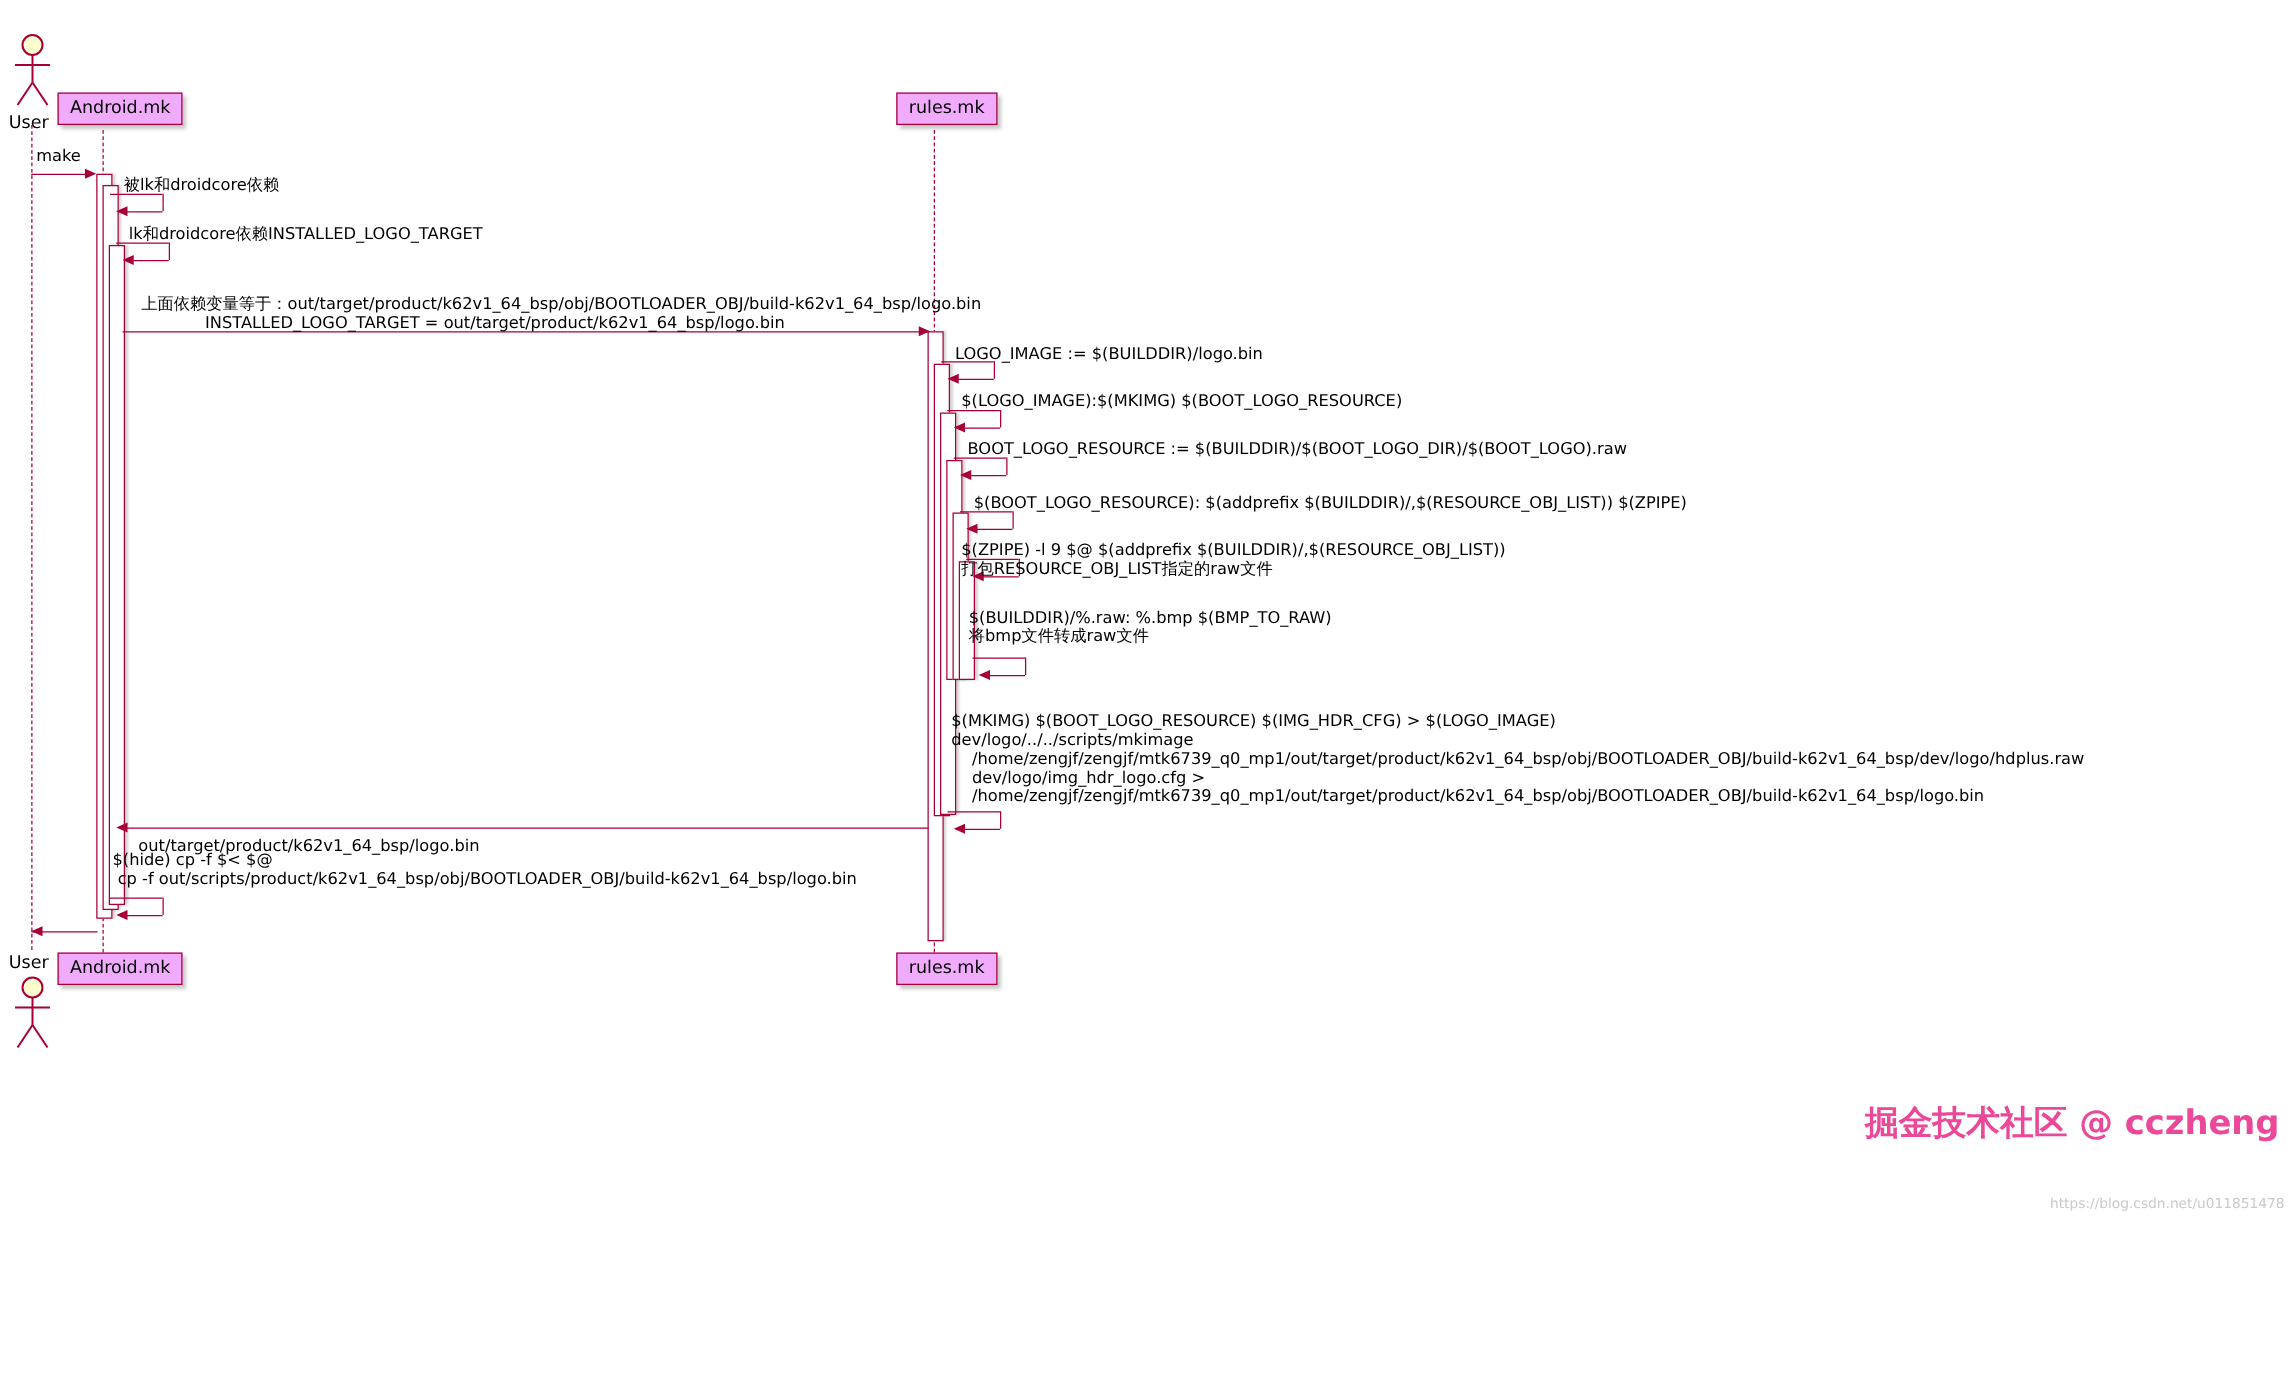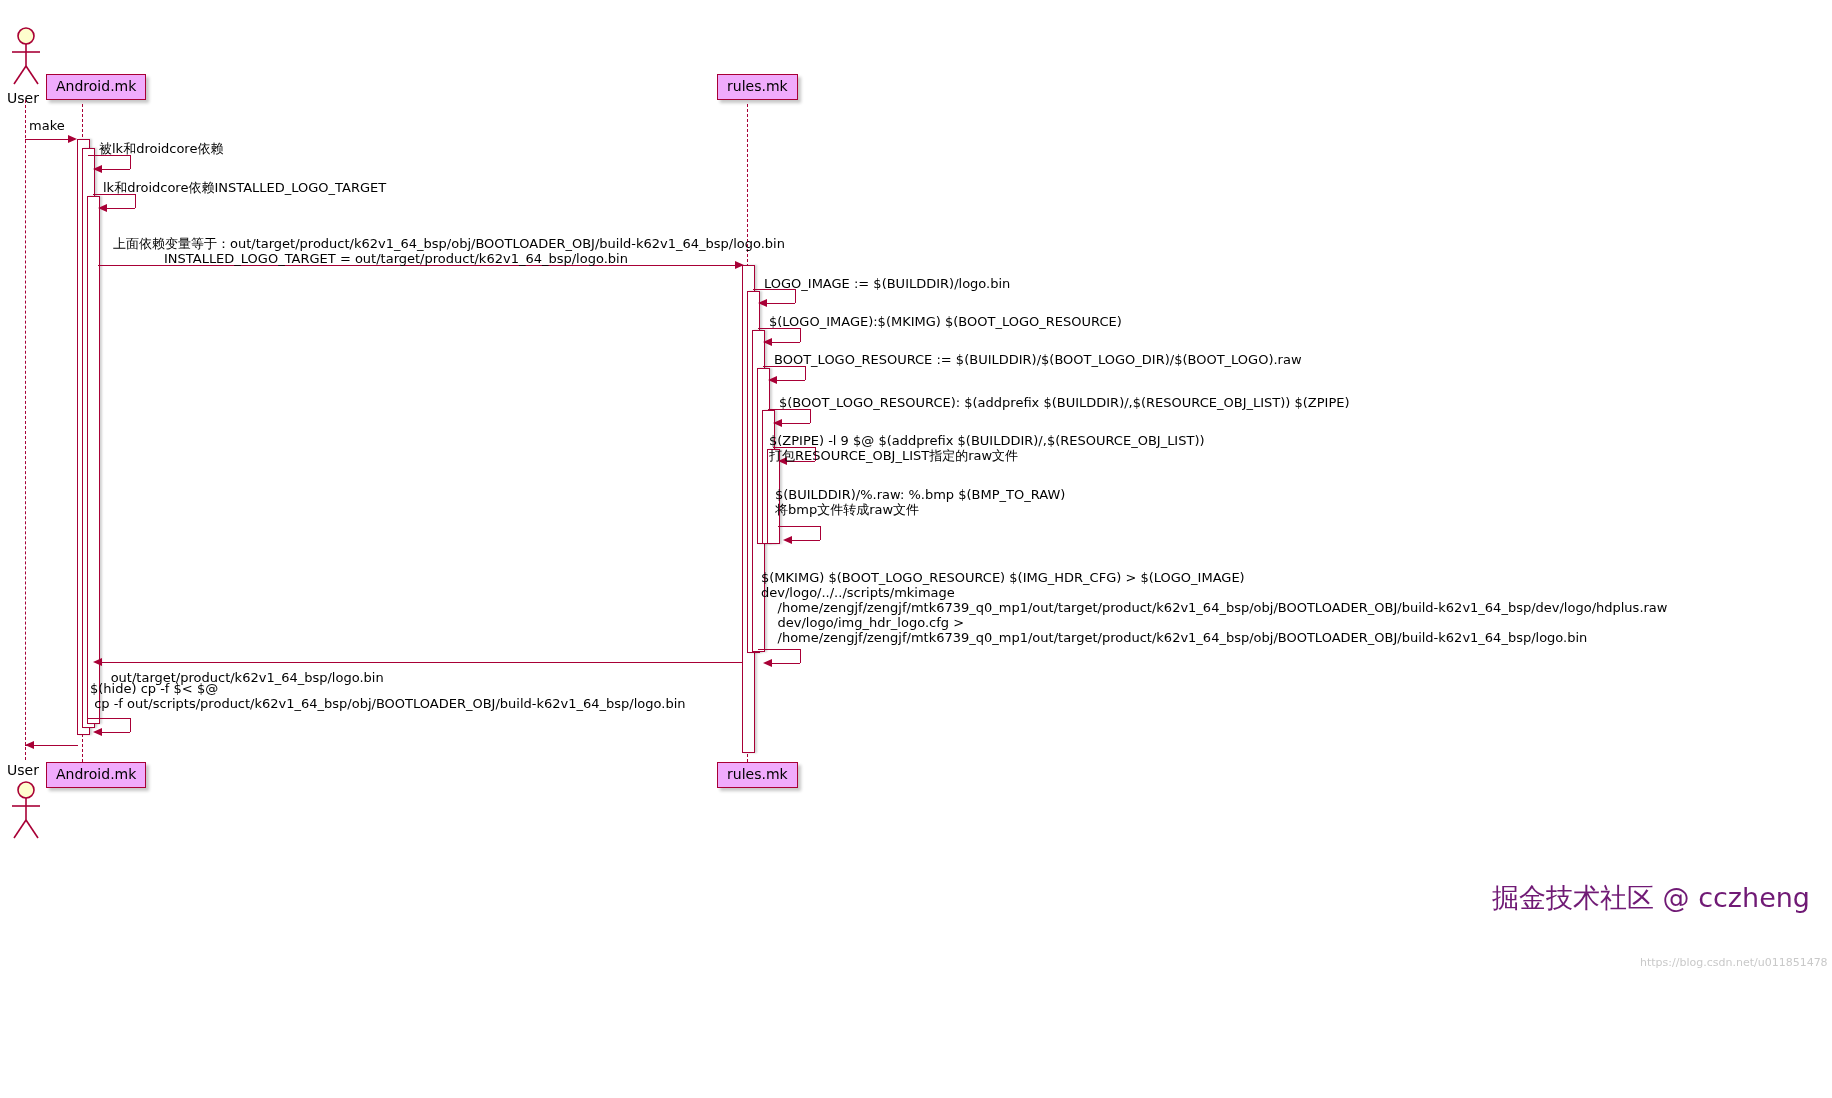--- a/index.html
+++ b/index.html
@@ -111,22 +111,22 @@
     font-size: 11.5px;
     color: #000;
     line-height: 17px;
   }
   .note-line { white-space: pre; }
   .note-bullet { padding-left: 2px; }
   
   .watermark-main {
     position: absolute;
     font-size: 27px;
-    color: #701a75;
-    font-weight: normal;
+    color: #ec4899;
+    font-weight: bold;
     white-space: nowrap;
   }
   .watermark-sub {
     position: absolute;
     font-size: 11px;
     color: #c9c9c9;
     white-space: nowrap;
   }
 </style>
 </head>

